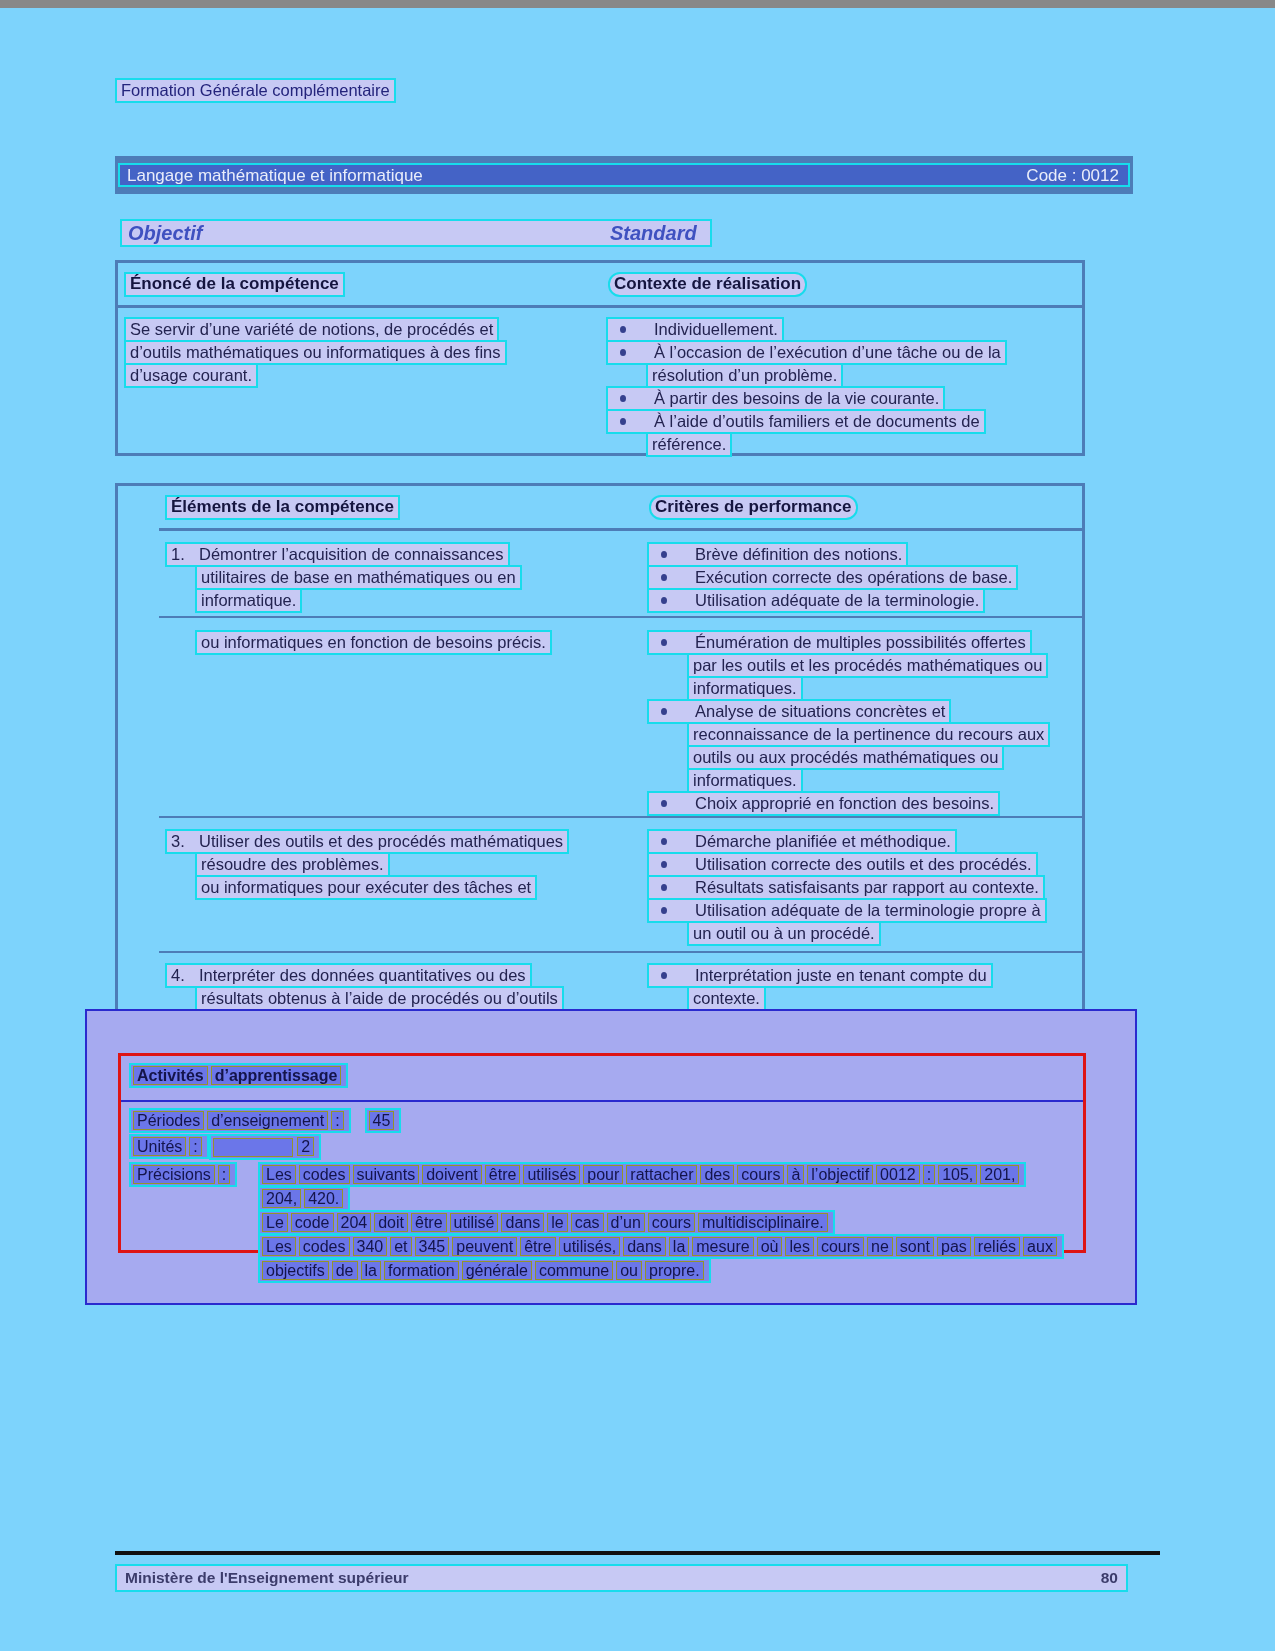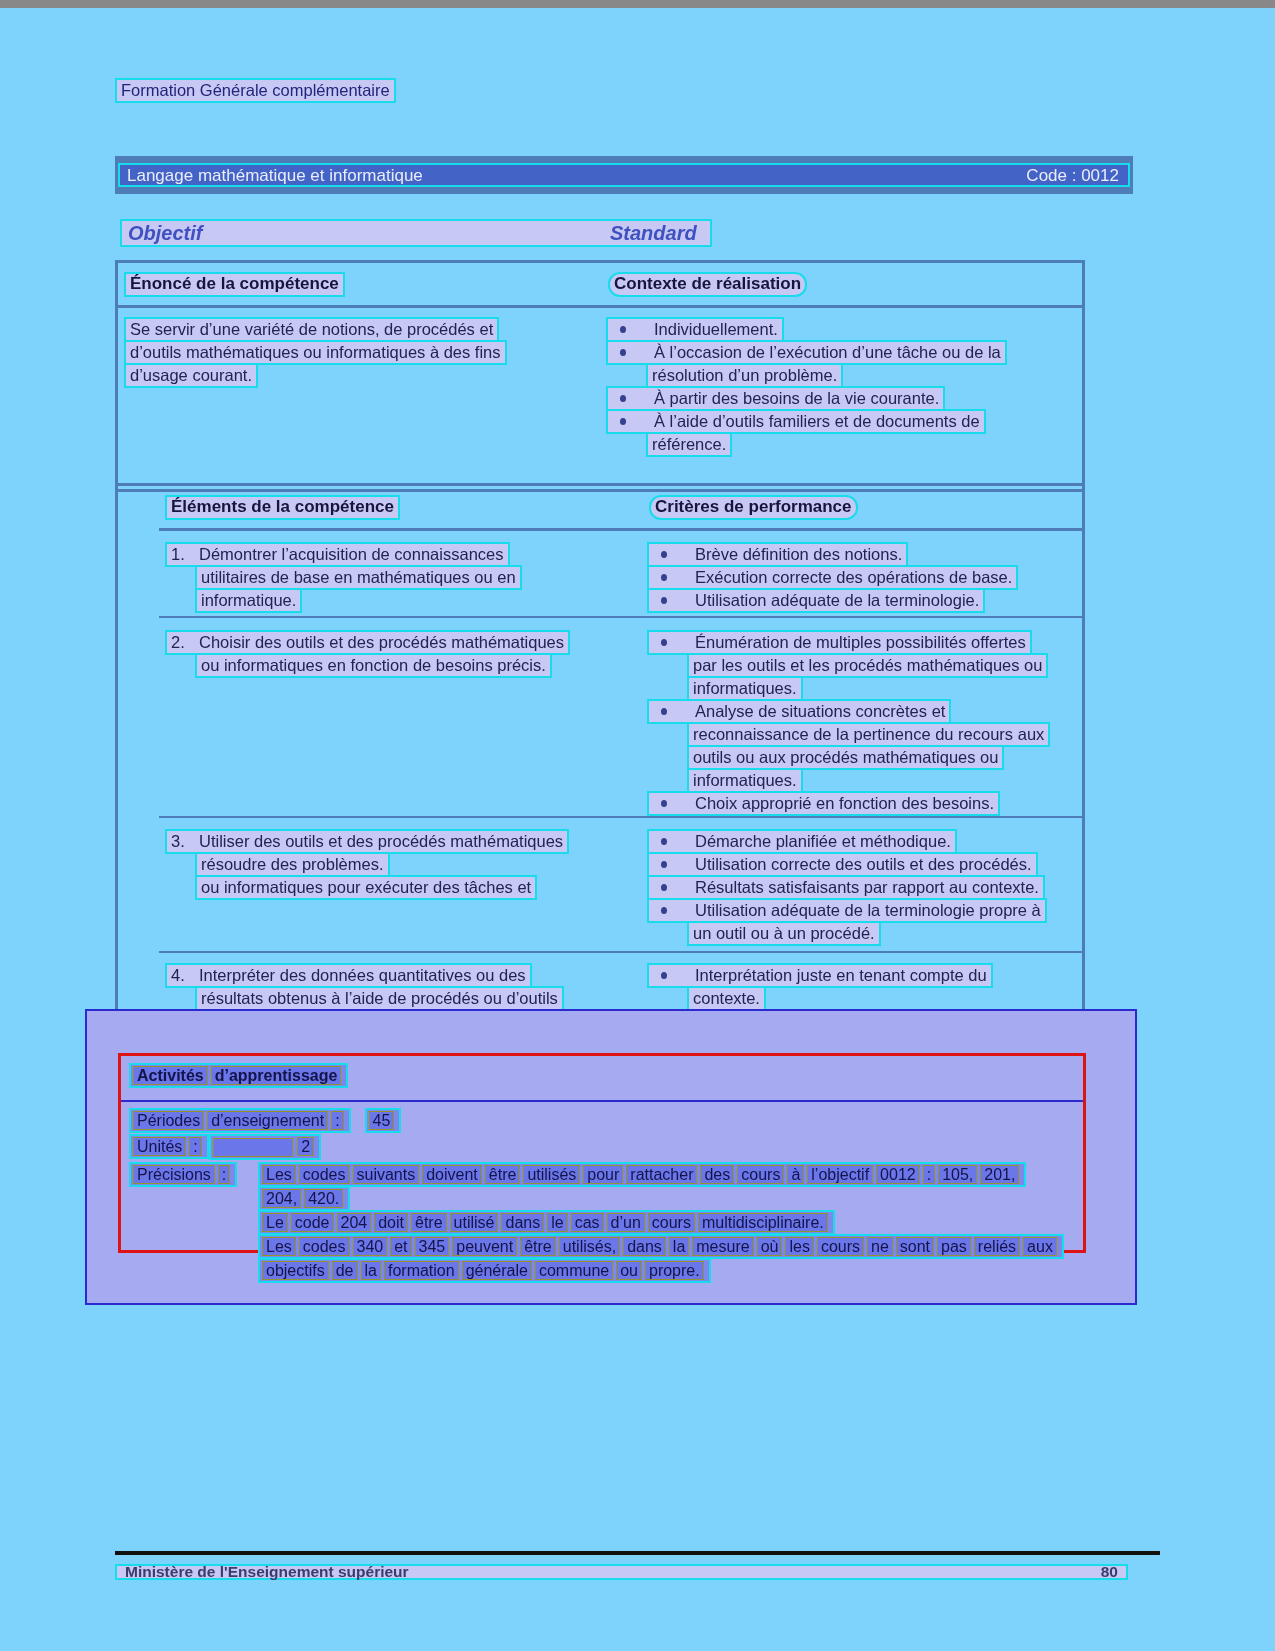--- a/index.html
+++ b/index.html
@@ -22,21 +22,21 @@
       border:2px solid var(--hl-border);display:flex;justify-content:space-between;align-items:center;
       padding:0 9px 0 7px;box-sizing:border-box;}
   .title-inner span{color:#e9edfa;font-size:17px;line-height:17px;}
   
   .obj-row{position:absolute;left:120px;top:211px;width:592px;height:28px;background:var(--hl-fill);
       border:2px solid var(--hl-border);box-sizing:border-box;}
   .obj-row span{position:absolute;top:1px;font-style:italic;font-weight:bold;font-size:20px;color:var(--heading-text);}
   .obj-row .obj{left:6px;} .obj-row .std{left:488px;}
   
   .tbl{position:absolute;left:115px;width:970px;border:3px solid var(--band);box-sizing:border-box;background:transparent;}
-  .t1{top:252px;height:232px;}
+  .t1{top:252px;height:196px;}
   .t2{top:475px;height:549px;padding-left:41px;}
   .thead{position:relative;height:45px;border-bottom:3px solid var(--band);box-sizing:border-box;}
   .thead .lpos{position:absolute;left:6px;top:9px;}
   .thead .rpos{position:absolute;left:490px;top:9px;border-radius:12px;}
   .tbody,.trow{position:relative;box-sizing:border-box;}
   .trow{border-top:2px solid var(--band);}
   .trow.first{border-top:none;}
   .col{position:absolute;top:0;}
   .lcol{left:6px;} .rcol{left:488px;}
   .ln{height:23px;white-space:nowrap;}
@@ -60,21 +60,21 @@
   .title-ln .wb{font-weight:bold;}
   .arow{position:absolute;left:8px;white-space:nowrap;}
   .arow.periods{top:52px;} .arow.units{top:78px;} .arow.precisions{top:106px;}
   .pblock{position:absolute;left:137px;top:106px;}
   .pblock .pln{height:24px;}
   .spacerbox{display:inline-block;background:var(--word-fill);border:1px solid var(--word-border);
       width:78px;height:17px;vertical-align:middle;}
   .valgap{display:inline-block;width:14px;}
   
   .footer-rule{position:absolute;left:115px;top:1543px;width:1045px;height:4px;background:var(--rule);}
-  .footer-bar{position:absolute;left:115px;top:1556px;width:1013px;height:16px;background:var(--hl-fill);
+  .footer-bar{position:absolute;left:115px;top:1556px;width:1013px;height:28px;background:var(--hl-fill);
       border:2px solid var(--hl-border);box-sizing:border-box;display:flex;justify-content:space-between;
       align-items:center;padding:0 8px;font-size:15.5px;font-weight:bold;color:var(--footer-text);}
 </style>
 </head>
 <body>
 
 <div class="page">
 
   <span class="hl top-label">Formation Générale complémentaire</span>
 
@@ -126,21 +126,20 @@
       </div>
       <div class="col rcol" style="top:11px;">
         <div class="ln"><span class="hl"><span class="dot"></span><span>Brève définition des notions.</span></span></div>
         <div class="ln"><span class="hl"><span class="dot"></span><span>Exécution correcte des opérations de base.</span></span></div>
         <div class="ln"><span class="hl"><span class="dot"></span><span>Utilisation adéquate de la terminologie.</span></span></div>
       </div>
     </div>
 
     <div class="trow" style="height:200px;">
       <div class="col lcol" style="top:12px;">
-        <div class="ln"><span class="hl"><span class="num">2.</span><span>Choisir des outils et des procédés mathématiques</span></span></div>
         <div class="ln ind"><span class="hl">ou informatiques en fonction de besoins précis.</span></div>
       </div>
       <div class="col rcol" style="top:12px;">
         <div class="ln"><span class="hl"><span class="dot"></span><span>Énumération de multiples possibilités offertes</span></span></div>
         <div class="ln nb"><span class="hl">par les outils et les procédés mathématiques ou</span></div>
         <div class="ln nb"><span class="hl">informatiques.</span></div>
         <div class="ln"><span class="hl"><span class="dot"></span><span>Analyse de situations concrètes et</span></span></div>
         <div class="ln nb"><span class="hl">reconnaissance de la pertinence du recours aux</span></div>
         <div class="ln nb"><span class="hl">outils ou aux procédés mathématiques ou</span></div>
         <div class="ln nb"><span class="hl">informatiques.</span></div>

